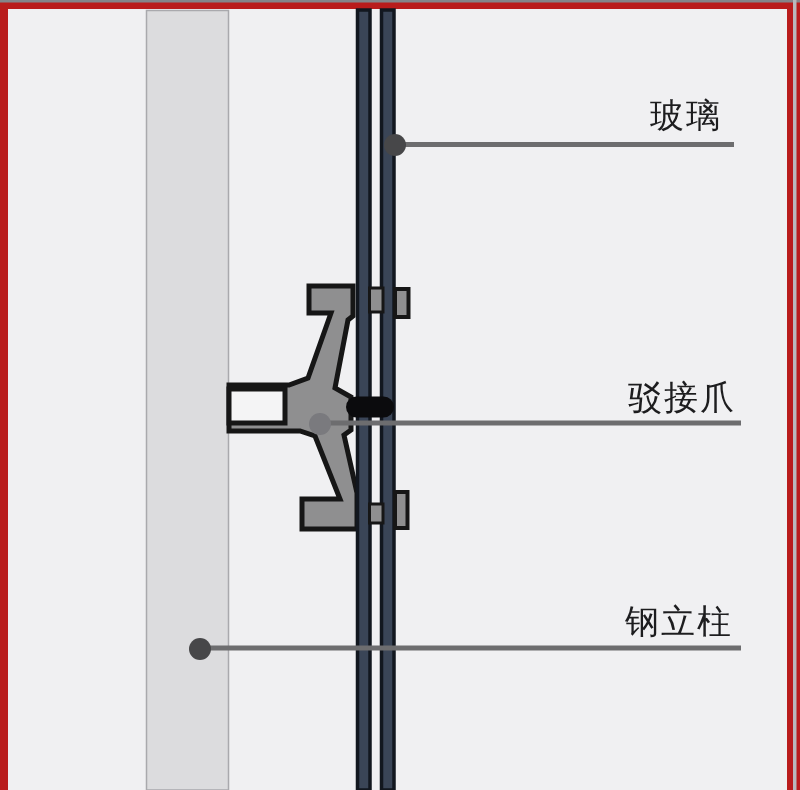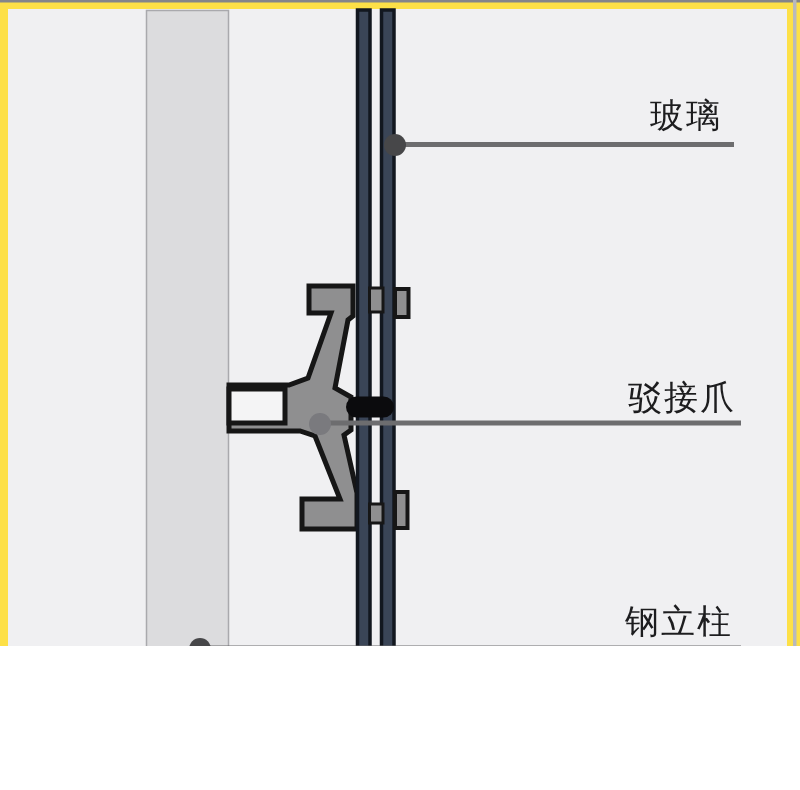--- a/index.html
+++ b/index.html
@@ -4,22 +4,22 @@
 <style>
   html, body {
     margin: 0;
     padding: 0;
     background: #ffffff;
     font-family: "Liberation Sans", sans-serif;
   }
   .stage {
     position: relative;
     width: 800px;
-    height: 646px;
-    background: #fde047;
+    height: 790px;
+    background: #b91c1c;
     overflow: hidden;
   }
   svg { display: block; }
   text.diagram-label {
     font-family: "Liberation Sans", sans-serif;
     font-size: 34px;
     font-weight: 500;
     letter-spacing: 2px;
   }
 </style>

